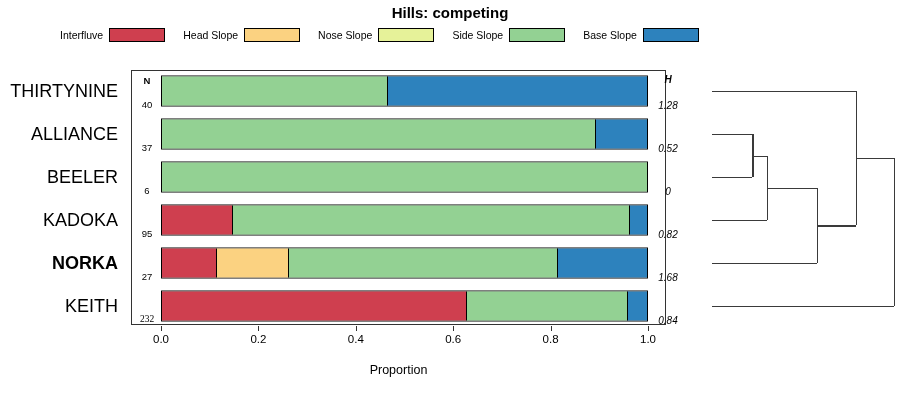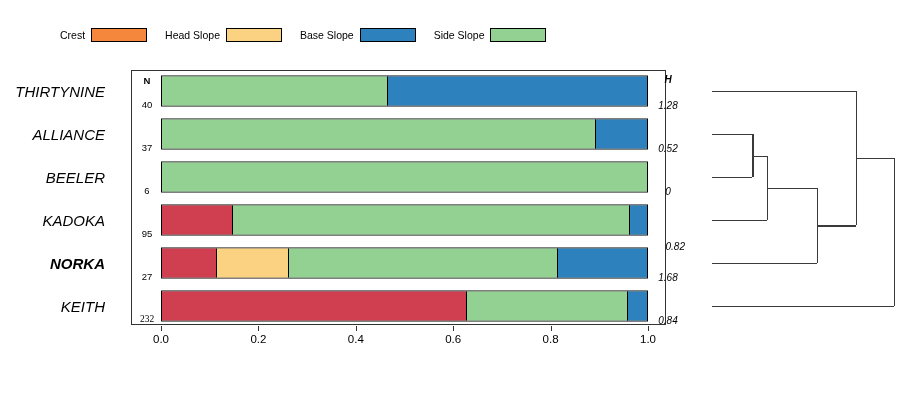--- a/index.html
+++ b/index.html
@@ -47,26 +47,25 @@
     border:1px solid #333;
     box-sizing:border-box;
     background:#fff;
   }
 
   
   .rowlabels{
     position:absolute;left:0px;top:70px;width:125px;height:255px;
   }
   .rowlabel{
-    position:absolute;right:20px;
-    font-size:15px;
+    position:absolute;right:7px;
+    font-size:18px;
     text-align:right;
     white-space:nowrap;
     transform:translateY(-50%);
-    font-style:italic;
   }
   .rowlabel.bold{font-weight:bold;}
 
   
   .ncol{position:absolute;left:131px;top:70px;width:32px;height:255px;}
   .colhdr{
     position:absolute;width:32px;text-align:center;
     font-size:9.5px;font-weight:bold;
   }
   .nval{
@@ -125,37 +124,42 @@
   }
   .dseg{position:absolute;background:#3a3a3a;}
   .dh{height:1.2px;}
   .dv{width:1.2px;}
 </style>
 </head>
 <body>
 
 <div id="root">
 
+  <div class="title">Hills: competing</div>
 
   <div class="legend" id="legend">
       <div class="legend-item">
-        <span class="legend-label">Crest</span>
-        <span class="legend-swatch" style="background: rgb(244, 135, 60);"></span>
+        <span class="legend-label">Interfluve</span>
+        <span class="legend-swatch" style="background: rgb(207, 63, 79);"></span>
       </div>
       <div class="legend-item">
         <span class="legend-label">Head Slope</span>
         <span class="legend-swatch" style="background: rgb(251, 210, 129);"></span>
       </div>
       <div class="legend-item">
+        <span class="legend-label">Nose Slope</span>
+        <span class="legend-swatch" style="background: rgb(230, 242, 153);"></span>
+      </div>
+      <div class="legend-item">
+        <span class="legend-label">Side Slope</span>
+        <span class="legend-swatch" style="background: rgb(147, 209, 147);"></span>
+      </div>
+      <div class="legend-item">
         <span class="legend-label">Base Slope</span>
         <span class="legend-swatch" style="background: rgb(45, 130, 189);"></span>
-      </div>
-      <div class="legend-item">
-        <span class="legend-label">Side Slope</span>
-        <span class="legend-swatch" style="background: rgb(147, 209, 147);"></span>
       </div>
     </div>
 
   <div class="rowlabels" id="rowlabels">
       <div class="rowlabel" style="top: 21px;">THIRTYNINE</div>
       <div class="rowlabel" style="top: 64px;">ALLIANCE</div>
       <div class="rowlabel" style="top: 107px;">BEELER</div>
       <div class="rowlabel" style="top: 150px;">KADOKA</div>
       <div class="rowlabel bold" style="top: 193px;">NORKA</div>
       <div class="rowlabel" style="top: 236px;">KEITH</div>
@@ -171,21 +175,21 @@
       <div class="nval" style="top: 163px;">95</div>
       <div class="nval" style="top: 206px;">27</div>
       <div class="nval" style="top: 249px; font-family: Liberation Serif, serif;">232</div>
     </div>
 
   <div class="hcol" id="hcol">
       <div class="hhdr" style="top: 4px;">H</div>
       <div class="hval" style="top: 35px;">1.28</div>
       <div class="hval" style="top: 78px;">0.52</div>
       <div class="hval" style="top: 121px;">0</div>
-      <div class="hval" style="top: 176px; text-align: right;">0.82</div>
+      <div class="hval" style="top: 164px;">0.82</div>
       <div class="hval" style="top: 207px;">1.68</div>
       <div class="hval" style="top: 250px;">0.84</div>
     </div>
 
   <div class="bars" id="bars">
       <div class="bar" style="left: 161px; width: 487px; top: 91px;">
         <div class="seg" style="flex: 0.464 0 0px; background: rgb(147, 209, 147);"></div>
         <div class="seg" style="flex: 0.536 0 0px; background: rgb(45, 130, 189);"></div>
       </div>
       <div class="bar" style="left: 161px; width: 487px; top: 134px;">
@@ -220,20 +224,21 @@
       <div class="ticklabel" style="left: 258.4px;">0.2</div>
       <div class="tick" style="left: 355.8px;"></div>
       <div class="ticklabel" style="left: 355.8px;">0.4</div>
       <div class="tick" style="left: 453.2px;"></div>
       <div class="ticklabel" style="left: 453.2px;">0.6</div>
       <div class="tick" style="left: 550.6px;"></div>
       <div class="ticklabel" style="left: 550.6px;">0.8</div>
       <div class="tick" style="left: 648px;"></div>
       <div class="ticklabel" style="left: 648px;">1.0</div>
     </div>
+  <div class="xlabel">Proportion</div>
 
   <div class="dendro" id="dendro">
       <div class="dseg dh" style="left: 12px; width: 40.48px; top: 64px;"></div>
       <div class="dseg dh" style="left: 12px; width: 40.48px; top: 107px;"></div>
       <div class="dseg dv" style="left: 52.48px; top: 64px; height: 43px;"></div>
       <div class="dseg dh" style="left: 52.48px; width: 14.72px; top: 85.5px;"></div>
       <div class="dseg dh" style="left: 12px; width: 55.2px; top: 150px;"></div>
       <div class="dseg dv" style="left: 67.2px; top: 85.5px; height: 64.5px;"></div>
       <div class="dseg dh" style="left: 67.2px; width: 49.68px; top: 117.75px;"></div>
       <div class="dseg dh" style="left: 12px; width: 104.88px; top: 193px;"></div>

